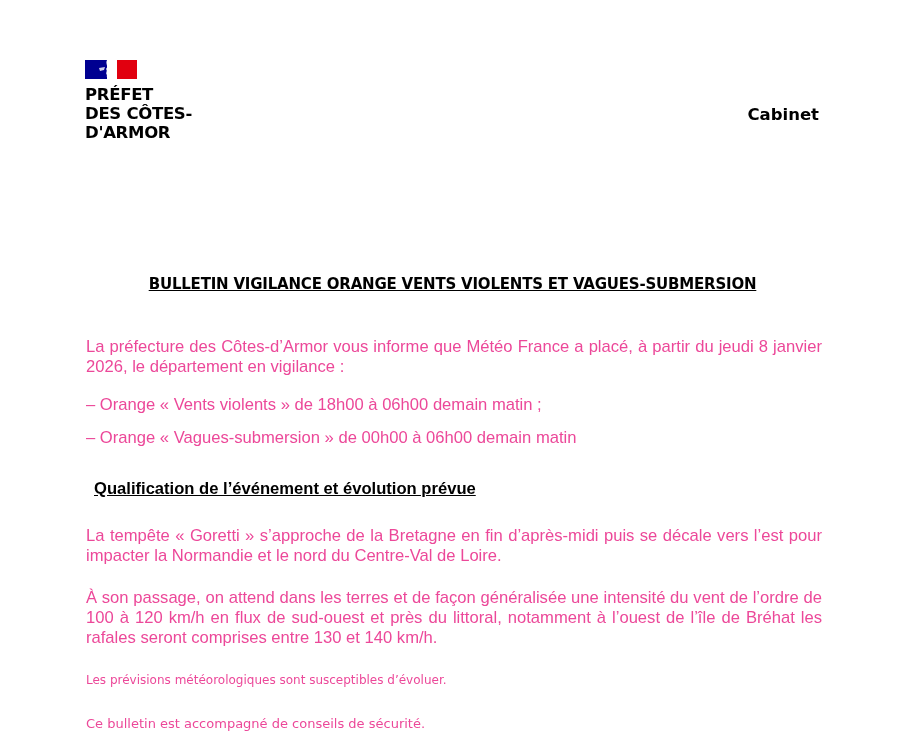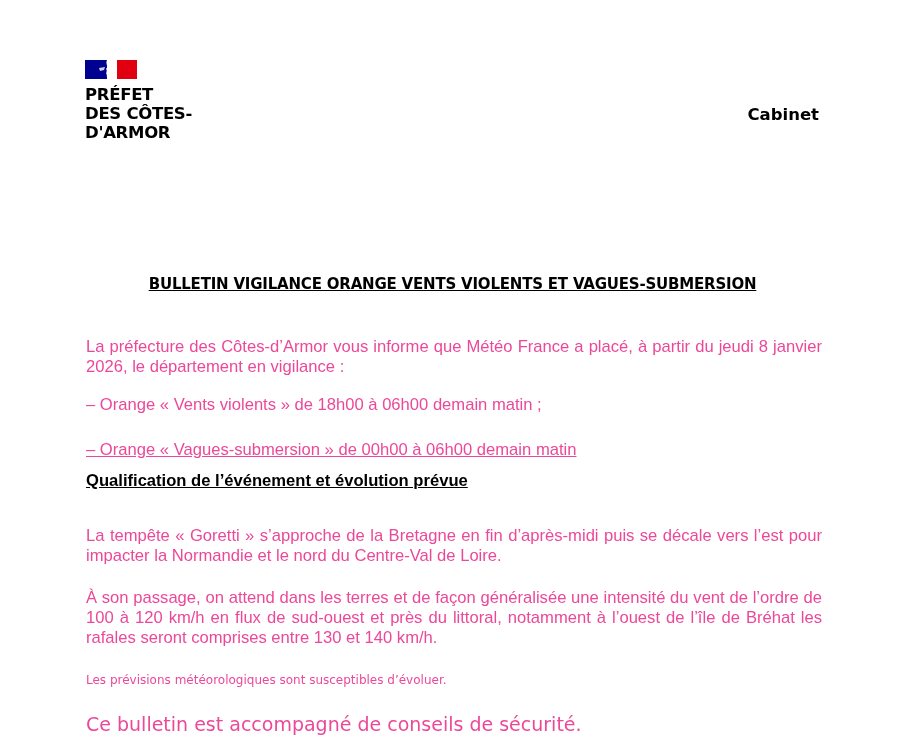--- a/index.html
+++ b/index.html
@@ -108,37 +108,37 @@
       width: 736px;
       font-family: "Liberation Sans", "DejaVu Sans", sans-serif;
       font-size: 16.6px;
       line-height: 20px;
       color: #ec4899;
       text-align: justify;
       margin: 0;
     }
     .intro { top: 337px; }
     .alert1 { top: 395px; }
-    .alert2 { top: 440px; text-decoration: underline; }
+    .alert2 { top: 428px; }
     .section-heading {
       position: absolute;
       left: 86px;
       top: 470px;
       font-family: "Liberation Sans", "DejaVu Sans", sans-serif;
       font-weight: bold;
       font-size: 16.6px;
       line-height: 21px;
       text-decoration: underline;
       color: #000000;
-      margin: 0;
+      margin: 8px;
     }
     .p1 { top: 526px; }
     .p2 { top: 588px; }
     .p3 { top: 670px; font-family: "DejaVu Sans", sans-serif; font-size: 12px; }
-    .p4 { top: 714px; font-family: "DejaVu Sans", sans-serif; font-size: 19px; }
+    .p4 { top: 714px; font-family: "DejaVu Sans", sans-serif; font-size: 13px; }
   </style>
 </head>
 <body>
 
 <div class="page">
 
   <div class="logo">
     <div class="flag">
       <div class="blue"></div>
       <div class="white"></div>

